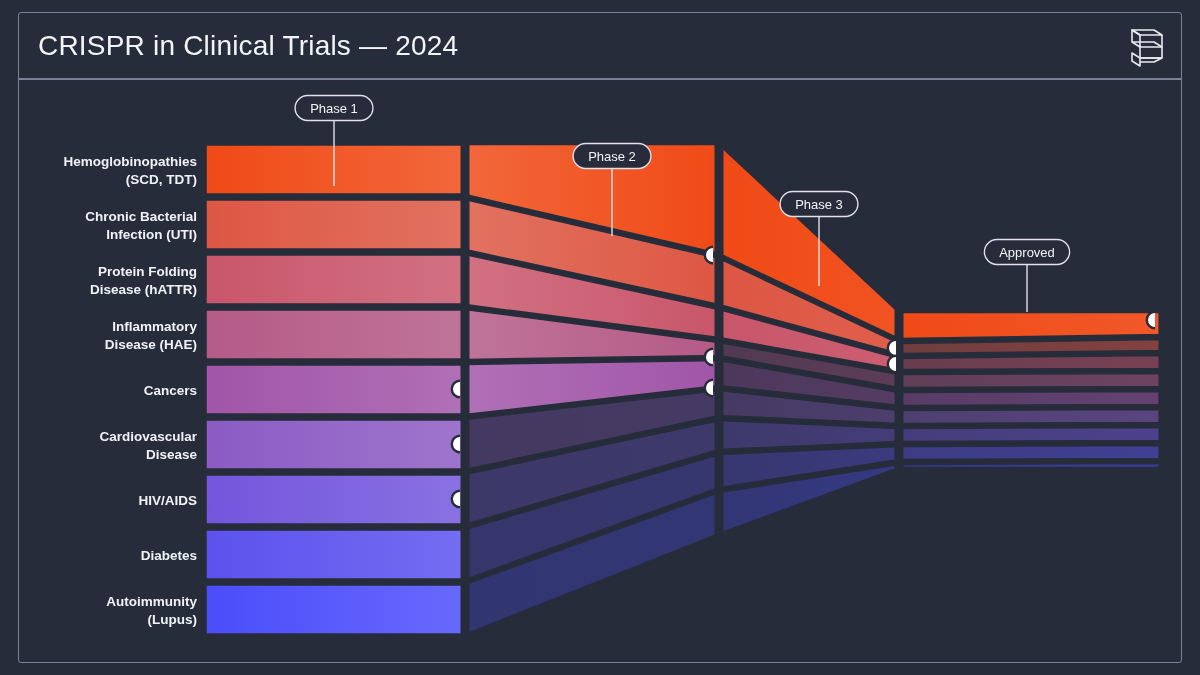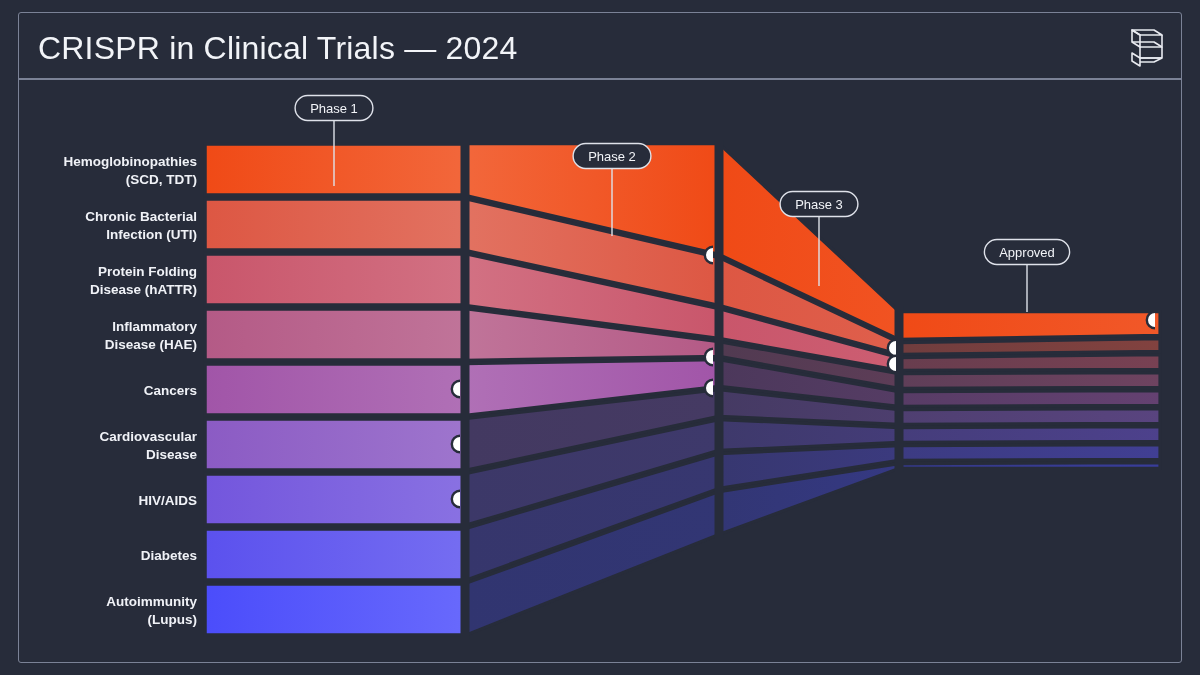--- a/index.html
+++ b/index.html
@@ -25,21 +25,21 @@
   }
   .header-rule{
     position:absolute;
     left:18px; right:18px; top:78px;
     height:1.5px;
     background:#7b8296;
   }
   .title{
     position:absolute;
     left:38px; top:30px;
-    font-size:32px;
+    font-size:28px;
     font-weight:400;
     letter-spacing:.2px;
     color:#f2f4f8;
     white-space:nowrap;
   }
   .logo{
     position:absolute;
     right:30px; top:22px;
     width:46px; height:48px;
   }

